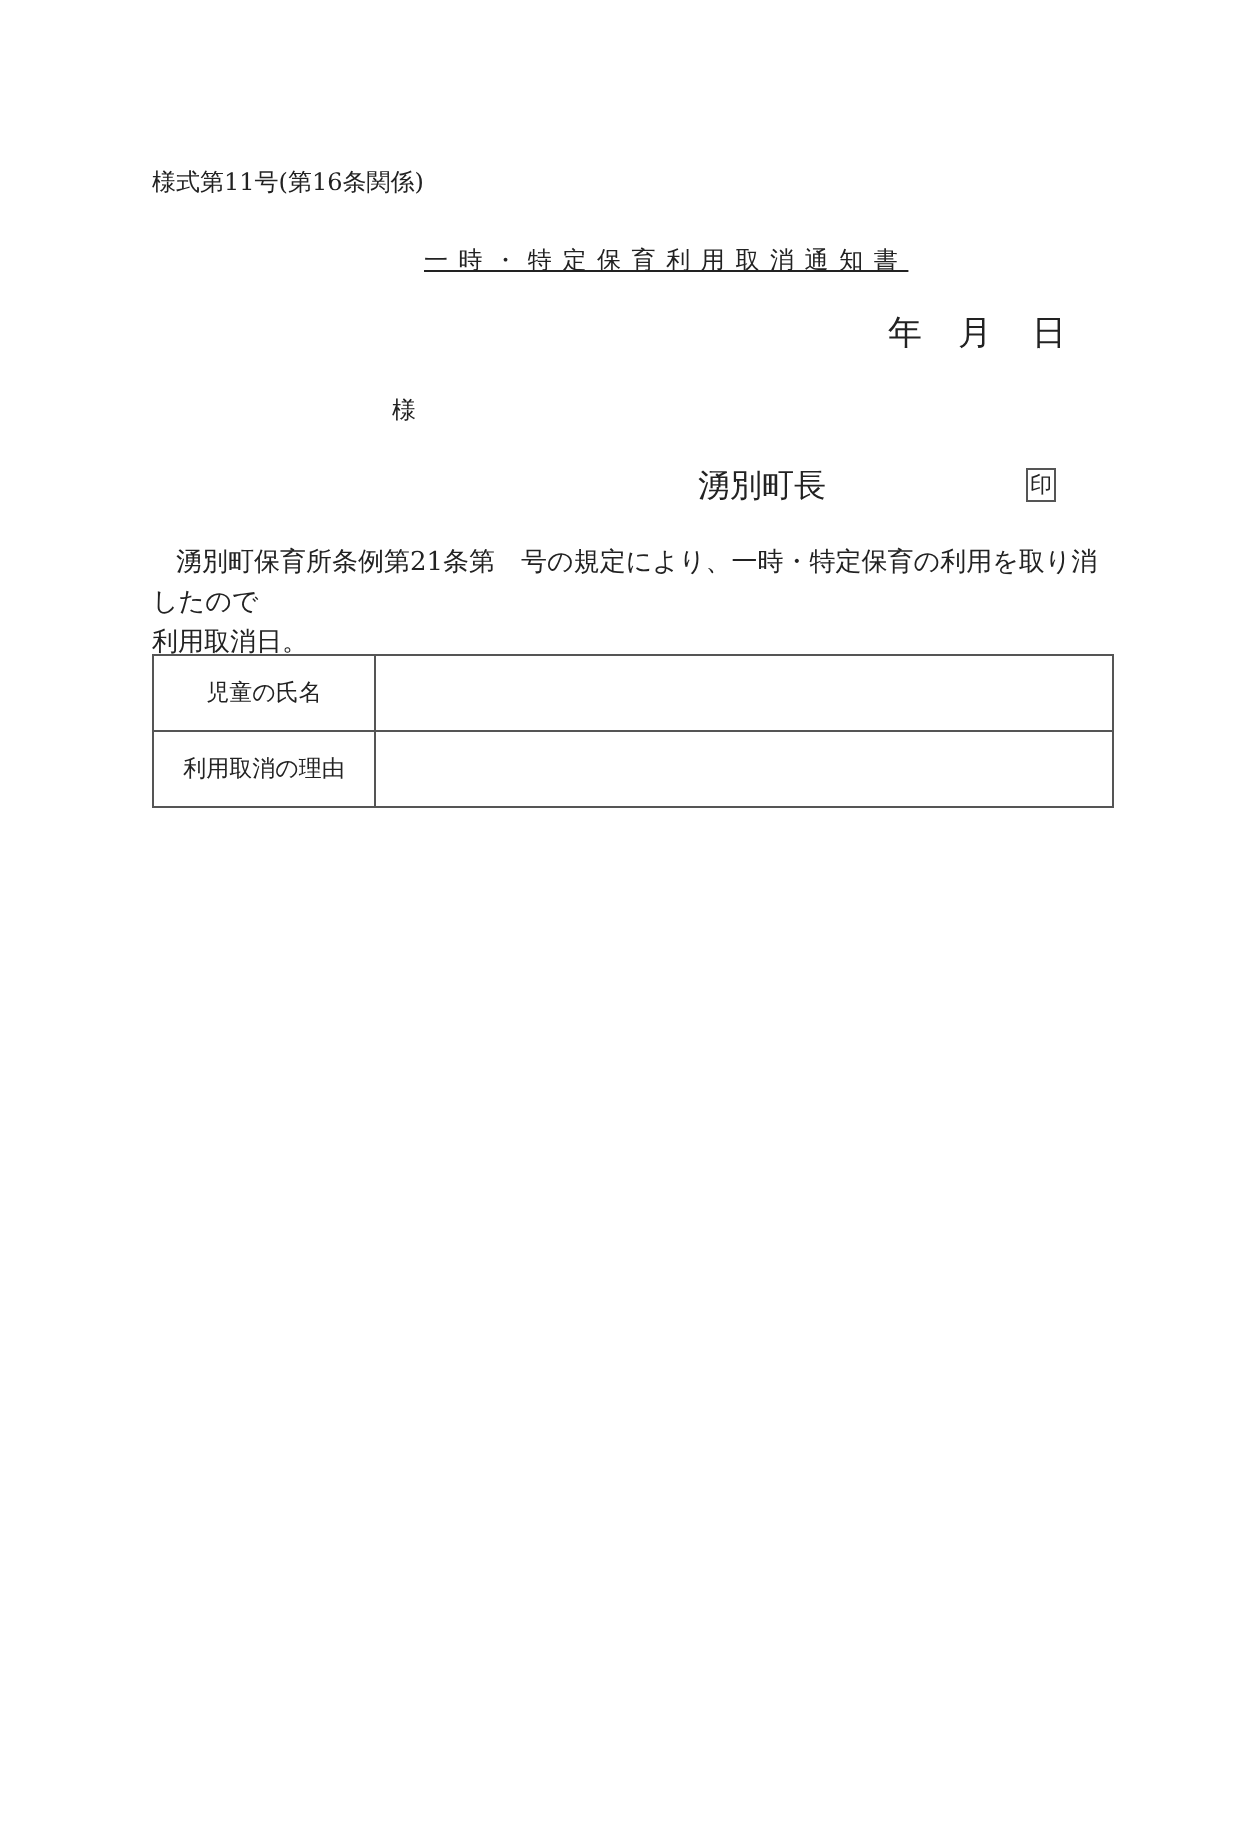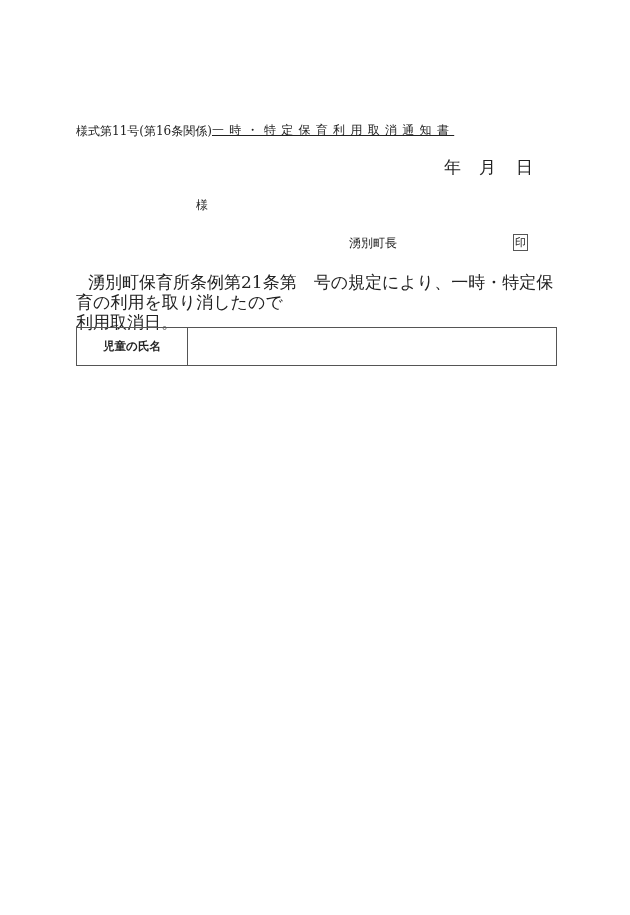--- a/index.html
+++ b/index.html
@@ -13,21 +13,20 @@
       position: relative;
       overflow: hidden;
       font-family: "DejaVu Serif", "Liberation Serif", serif;
       color: #222222;
     }
     .abs { position: absolute; white-space: nowrap; }
     .form-number {
       left: 76px; top: 84px;
       font-size: 12px;
       line-height: 14px;
-      margin-top: 40px;
     }
     .doc-title {
       left: 212px; top: 123px;
       font-size: 12px;
       letter-spacing: 5.3px;
       line-height: 14px;
       text-decoration: underline;
     }
     .date-line {
       left: 444px; top: 160px;
@@ -37,51 +36,50 @@
     .date-line span { display: inline-block; }
     .date-year { width: 35px; }
     .date-month { width: 37px; }
     .recipient {
       left: 196px; top: 198px;
       font-size: 12px;
       line-height: 14px;
     }
     .issuer {
       left: 349px; top: 236px;
-      font-size: 12px;
+      font-size: 16px;
       line-height: 14px;
     }
     .seal {
       left: 513px; top: 234px;
       width: 13px; height: 15px;
       border: 1px solid #555555;
       font-size: 11px;
       line-height: 15px;
       text-align: center;
     }
     .body-text {
       left: 76px; top: 272px;
       width: 482px;
-      font-size: 17px;
+      font-size: 13px;
       line-height: 20px;
       white-space: normal;
     }
     .body-text .indent { display: inline-block; width: 12px; }
     .info-table {
       position: absolute;
       left: 76px; top: 327px;
       width: 481px;
       border-collapse: collapse;
       font-size: 11.5px;
     }
     .info-table td {
       border: 1px solid #555555;
       height: 37px;
       padding: 0;
-      font-weight: bold;
     }
     .info-table td.label {
       width: 110px;
       text-align: center;
     }
   </style>
 </head>
 <body>
 
 <div class="abs form-number">様式第11号(第16条関係)</div>
@@ -102,14 +100,18 @@
   <span class="indent"></span><span>湧別町保育所条例第21条第　号の規定により、一時・特定保育の利用を取り消したので</span><br>
   <span>利用取消日。</span>
 </div>
 
 <table class="info-table">
   <tbody>
       <tr>
     <td class="label">児童の氏名</td>
     <td></td>
   </tr>
+  <tr>
+    <td class="label">利用取消の理由</td>
+    <td></td>
+  </tr>
 </tbody>
   </table>
 
 </body></html>

